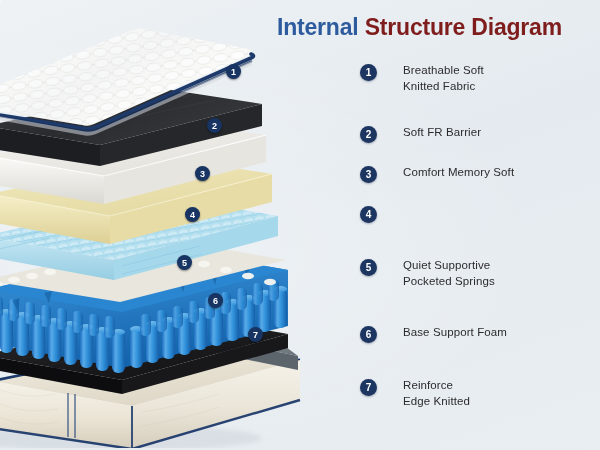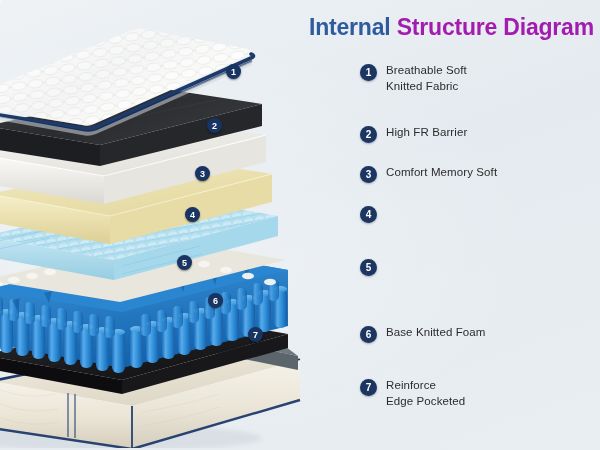--- a/index.html
+++ b/index.html
@@ -26,36 +26,36 @@
     background:radial-gradient(ellipse at 22% 55%, rgba(255,255,255,0.40), rgba(255,255,255,0) 62%);
     pointer-events:none;
   }
 
   
   #title {
     position:absolute; left:277px; top:14px;
     font-size:23px; font-weight:bold; letter-spacing:-0.2px;
     white-space:nowrap;
   }
-  #title .w1 { color:#2d5b9e;margin-left:32px; }
-  #title .w2 { color:#a21caf; }
+  #title .w1 { color:#2d5b9e; }
+  #title .w2 { color:#7f1d1d; }
 
   
   #legend { position:absolute; left:360px; top:63px; width:240px; }
   .legend-item { position:absolute; display:flex; align-items:flex-start; }
   .lg-badge {
     width:17px; height:17px; border-radius:50%;
     background:#1d3561; color:#fff;
     font-size:10px; font-weight:bold;
     display:flex; align-items:center; justify-content:center;
     flex:0 0 17px; margin-top:1px;
     box-shadow:0 1px 2px rgba(20,35,65,0.35);
   }
   .lg-text {
-    margin-left:9px; color:#2c2c2e;
+    margin-left:26px; color:#2c2c2e;
     font-size:11.5px; line-height:15.5px; white-space:pre-line;
     letter-spacing:0.1px;
   }
 
   
   #mattress { position:absolute; left:-18px; top:8px; width:330px; height:440px; }
   #mattress svg { display:block; }
 
   
   .cal-badge {
@@ -379,34 +379,36 @@
 </div>
 
 <div id="legend">
     <div class="legend-item" style="top: 0px;">
       <div class="lg-badge">1</div>
       <div class="lg-text">Breathable Soft
 Knitted Fabric</div>
     </div>
     <div class="legend-item" style="top: 62px;">
       <div class="lg-badge">2</div>
-      <div class="lg-text">High FR Barrier</div>
+      <div class="lg-text">Soft FR Barrier</div>
     </div>
     <div class="legend-item" style="top: 102px;">
       <div class="lg-badge">3</div>
       <div class="lg-text">Comfort Memory Soft</div>
     </div>
     <div class="legend-item" style="top: 142px;">
       <div class="lg-badge">4</div>
     </div>
     <div class="legend-item" style="top: 195px;">
       <div class="lg-badge">5</div>
+      <div class="lg-text">Quiet Supportive
+Pocketed Springs</div>
     </div>
     <div class="legend-item" style="top: 262px;">
       <div class="lg-badge">6</div>
-      <div class="lg-text">Base Knitted Foam</div>
+      <div class="lg-text">Base Support Foam</div>
     </div>
     <div class="legend-item" style="top: 315px;">
       <div class="lg-badge">7</div>
       <div class="lg-text">Reinforce
-Edge Pocketed</div>
+Edge Knitted</div>
     </div>
   </div>
 
 </body></html>

